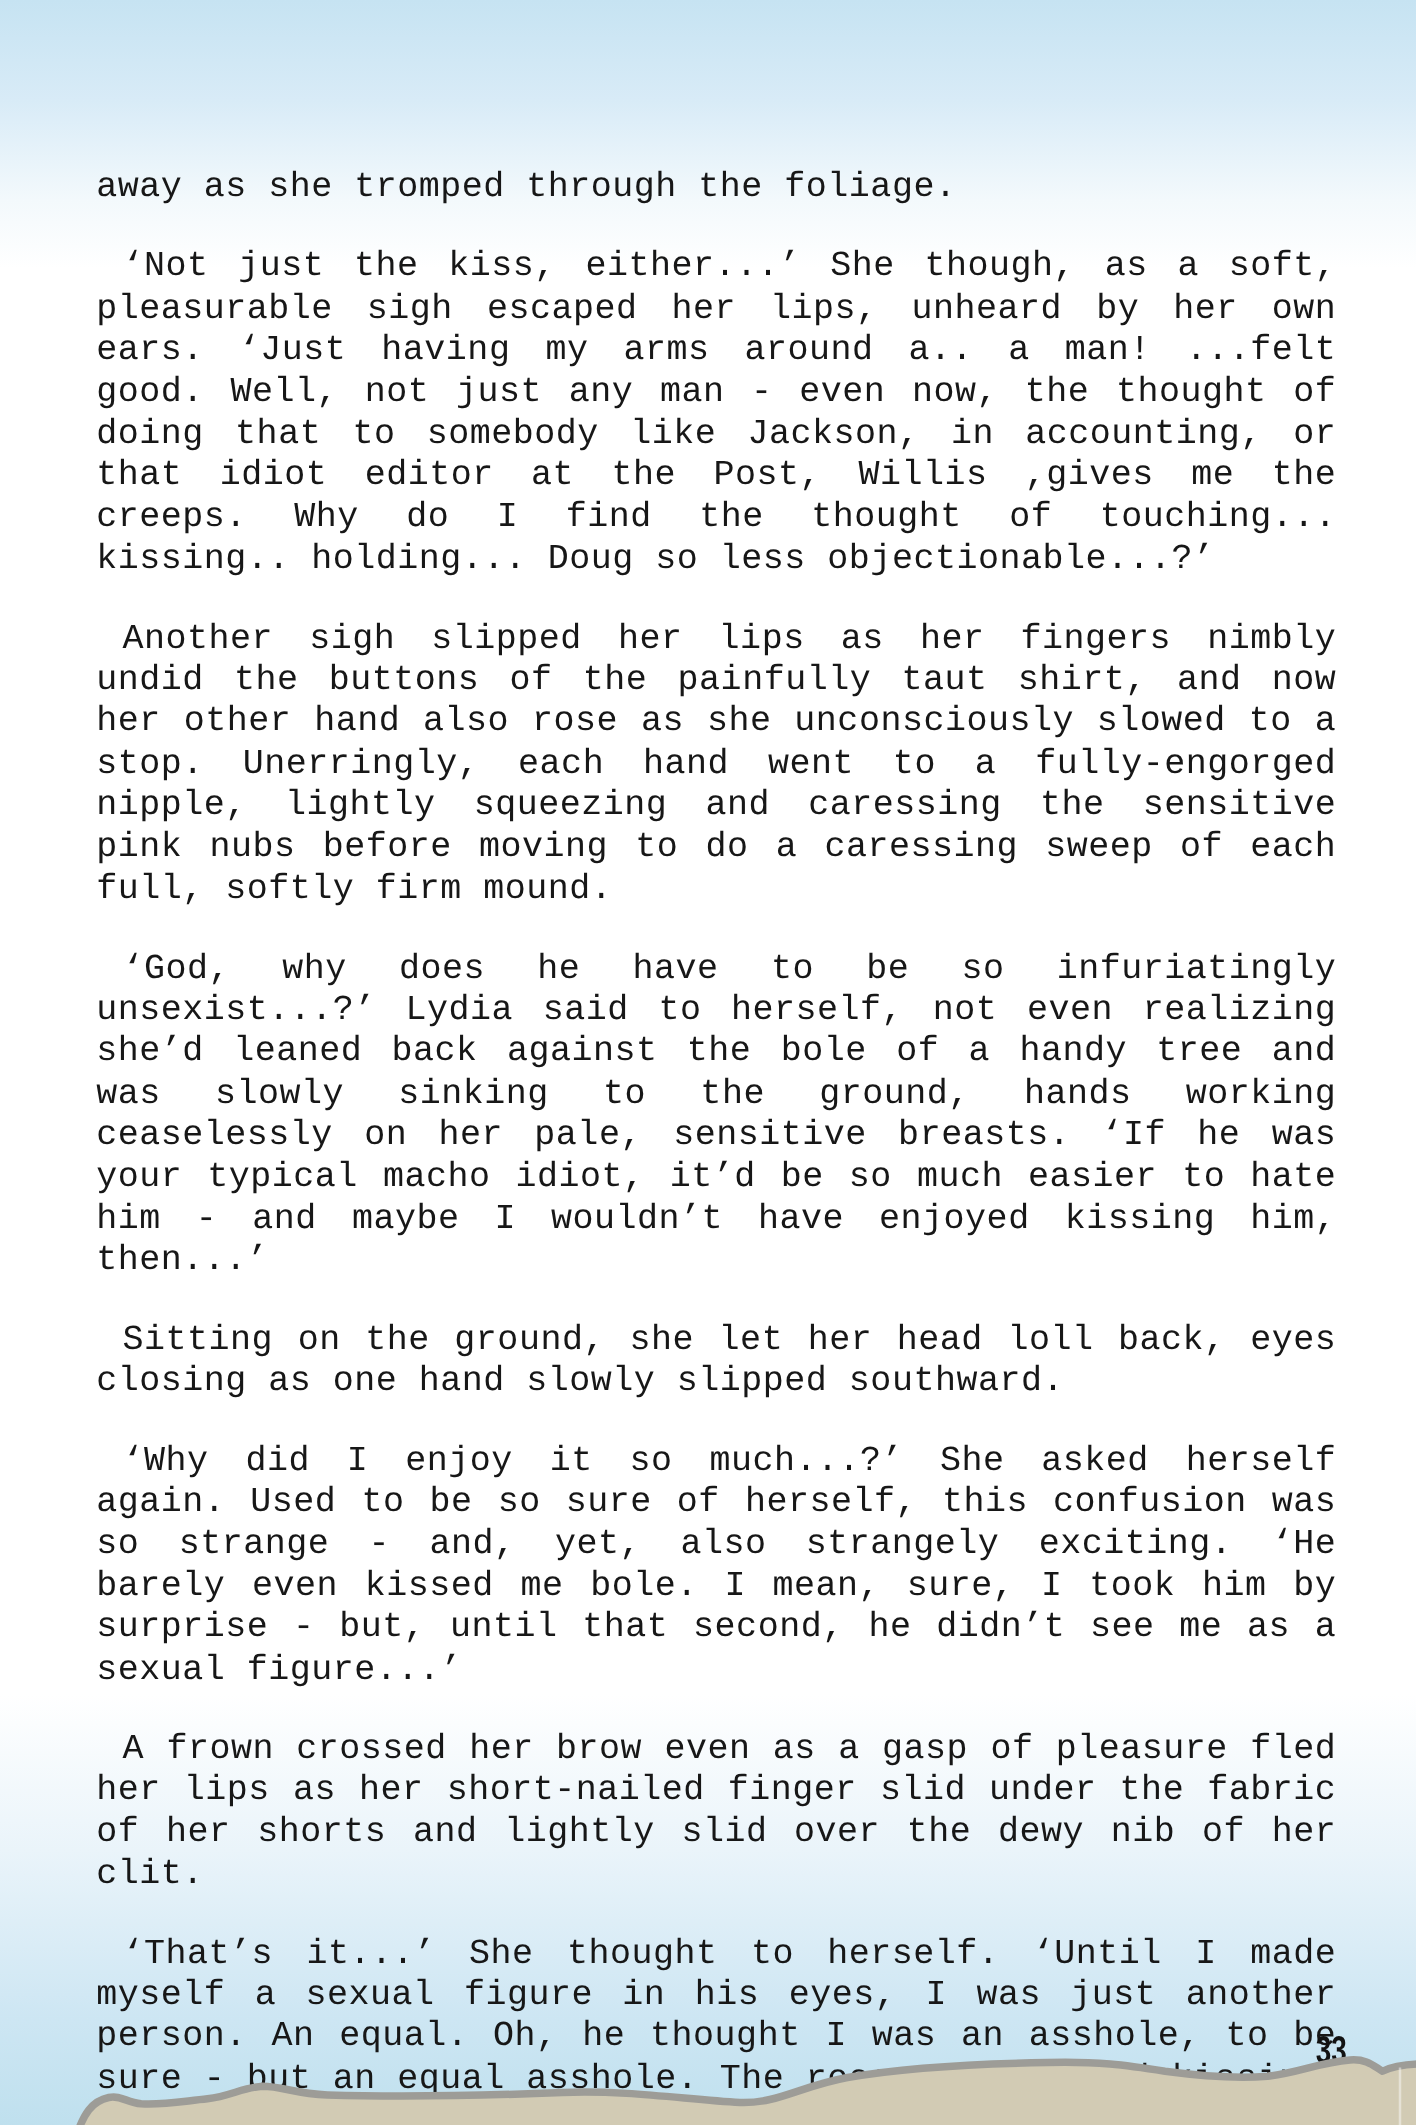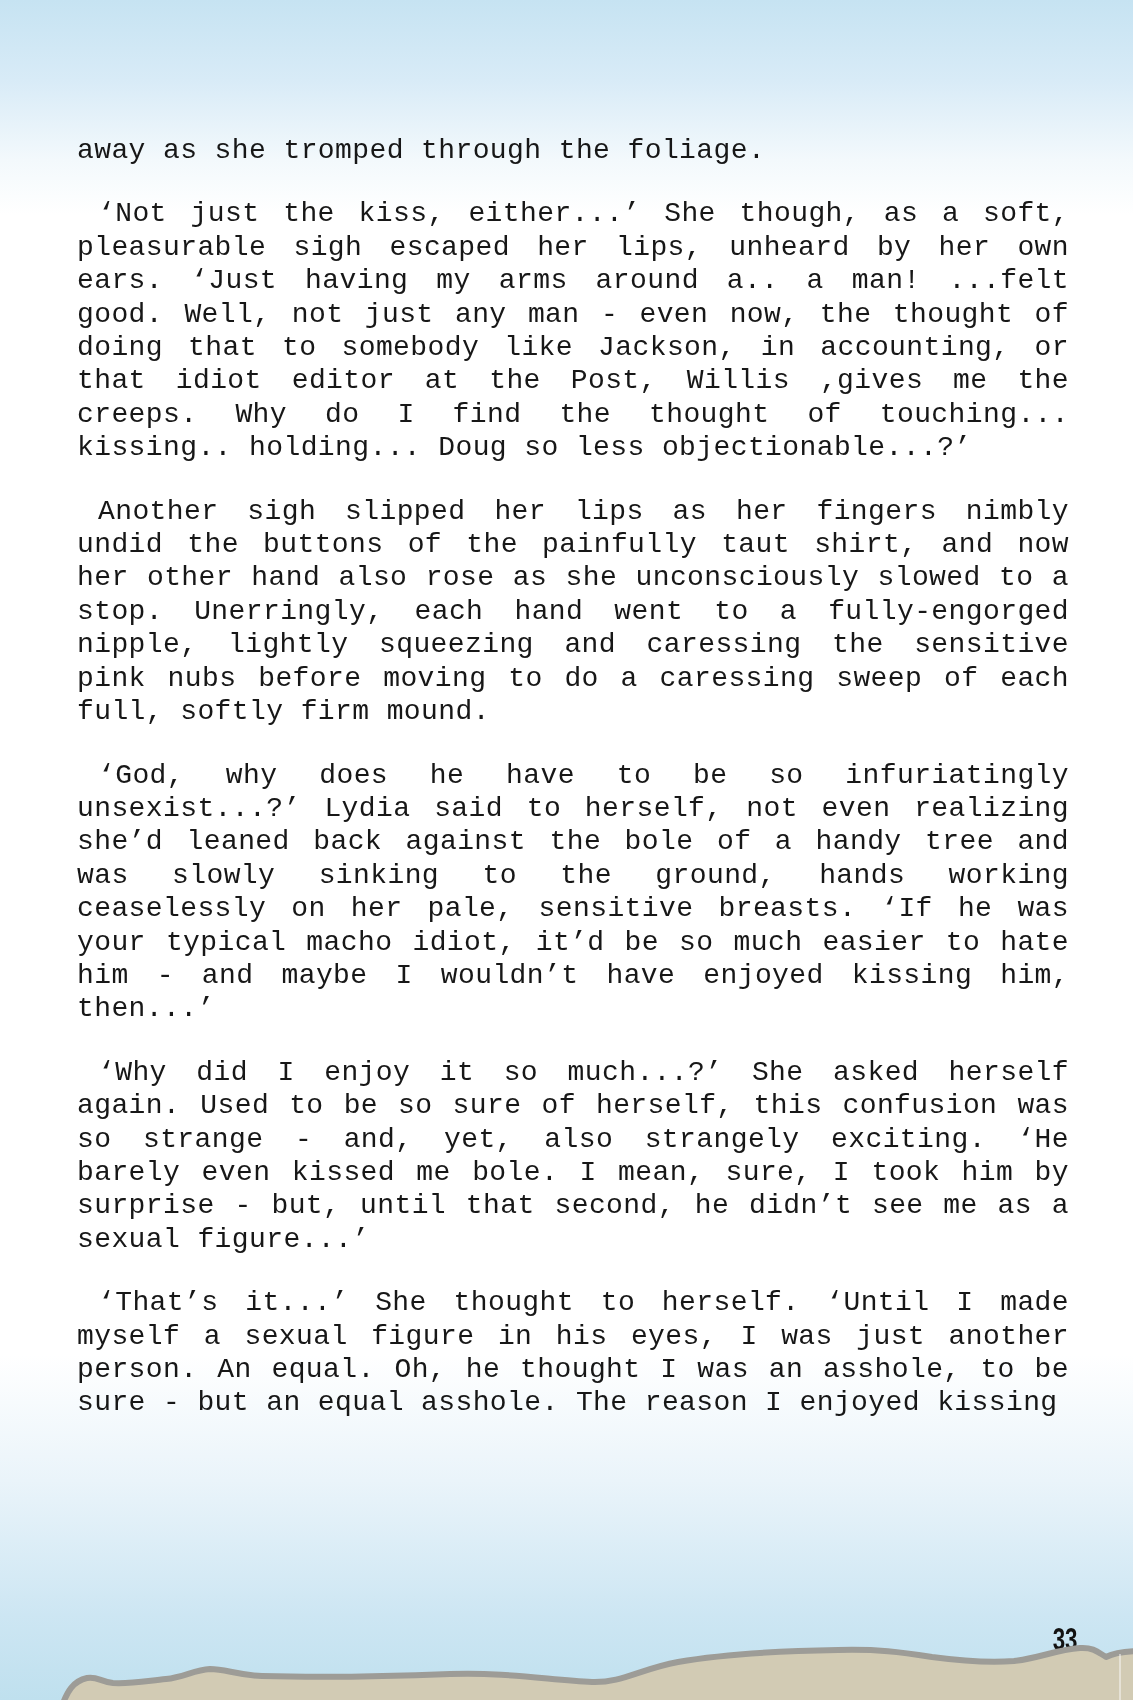--- a/index.html
+++ b/index.html
@@ -63,21 +63,23 @@
   }
 </style>
 </head>
 <body>
 
 <div class="story">
   <p>away as she tromped through the foliage.</p>
   <p class="indent">‘Not just the kiss, either...’ She though, as a soft,  pleasurable sigh escaped her lips, unheard by her own ears. ‘Just having my arms around a.. a man! ...felt good. Well, not just any man - even now, the thought of doing that to somebody like Jackson, in accounting, or that idiot editor at the Post, Willis ,gives me the creeps. Why do I find the thought of touching... kissing.. holding... Doug so less objectionable...?’</p>
   <p class="indent">Another sigh slipped her lips as her fingers nimbly undid the buttons of the painfully taut shirt, and now her other hand also rose as she unconsciously slowed to a stop. Unerringly, each hand went to a fully-engorged nipple, lightly squeezing and caressing the sensitive pink nubs before moving to do a caressing sweep of each full, softly firm mound.</p>
   <p class="indent">‘God, why does he have to be so infuriatingly unsexist...?’ Lydia said to herself, not even realizing she’d leaned back against the bole of a handy tree and was slowly sinking to the ground, hands working ceaselessly on her pale, sensitive breasts. ‘If he was your typical macho idiot, it’d be so much easier to hate him - and maybe I wouldn’t have enjoyed kissing him, then...’</p>
+  <p class="indent">Sitting on the ground, she let her head loll back, eyes closing as one hand slowly slipped southward.</p>
   <p class="indent">‘Why did I enjoy it so much...?’ She asked herself again. Used to be so sure of herself, this confusion was so strange - and, yet, also strangely exciting. ‘He barely even kissed me bole. I mean, sure, I took him by surprise - but, until that second, he didn’t see me as a sexual figure...’</p>
+  <p class="indent">A frown crossed her brow even as a gasp of pleasure fled her lips as her short-nailed finger slid under the fabric of her shorts and lightly slid over the dewy nib of her clit.</p>
   <p class="indent">‘That’s it...’ She thought to herself. ‘Until I made myself a sexual figure in his eyes, I was just another person. An equal. Oh, he thought I was an asshole, to be sure - but an equal asshole. The reason I enjoyed kissing</p>
 </div>
 
 <div class="page-number">33</div>
 
 <svg class="sand-wave" viewBox="0 0 1133 80" preserveAspectRatio="none" aria-hidden="true">
   <path d="M 62 86
        C 67 72, 73 61, 87 58
        C 97 56, 101 62, 113 63
        C 131 64, 146 61, 166 59

